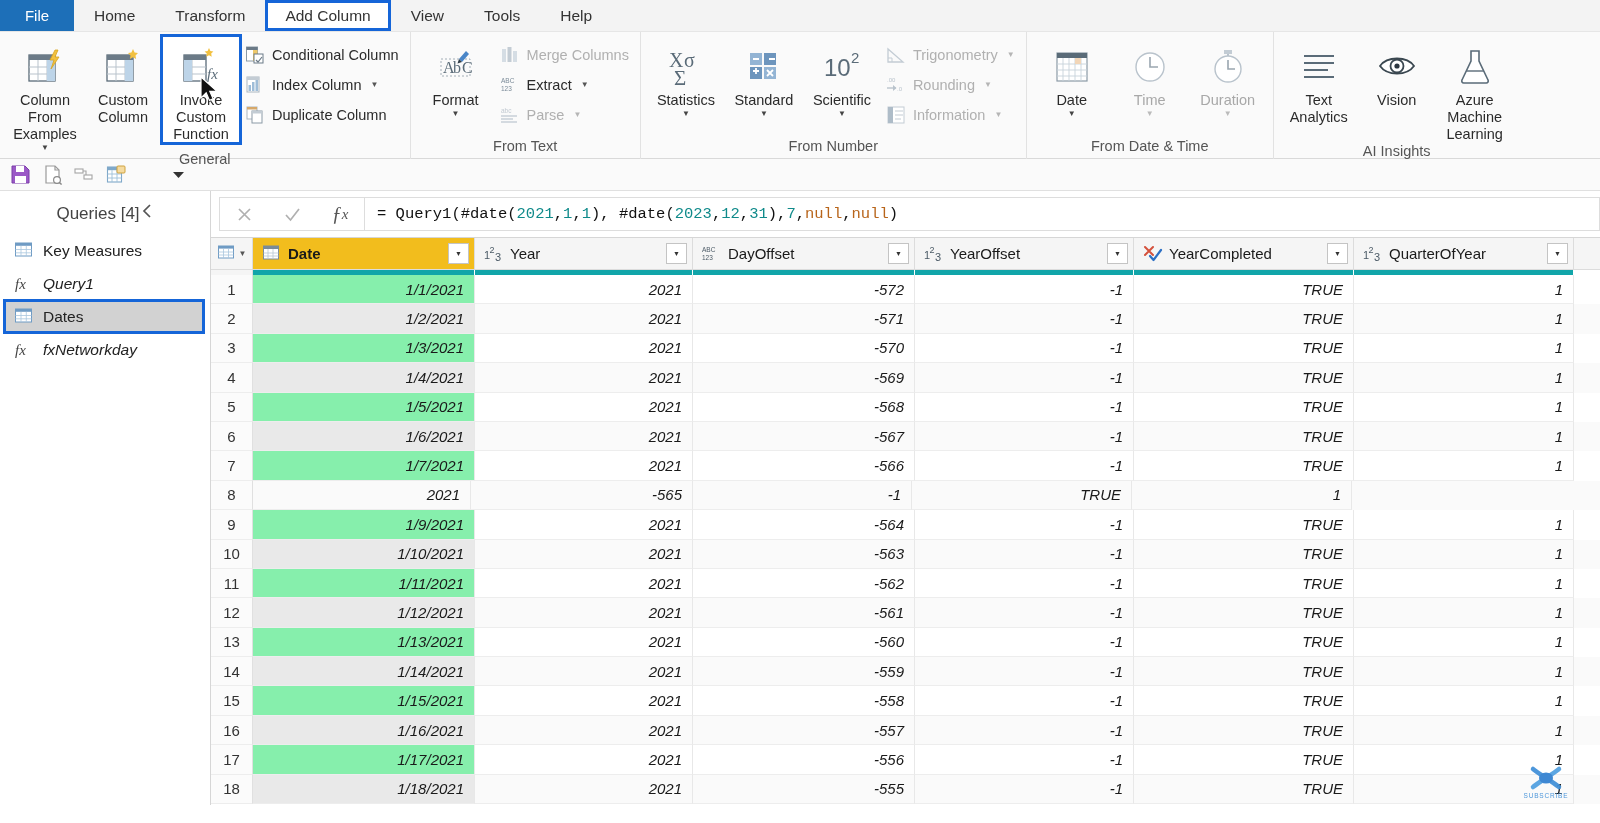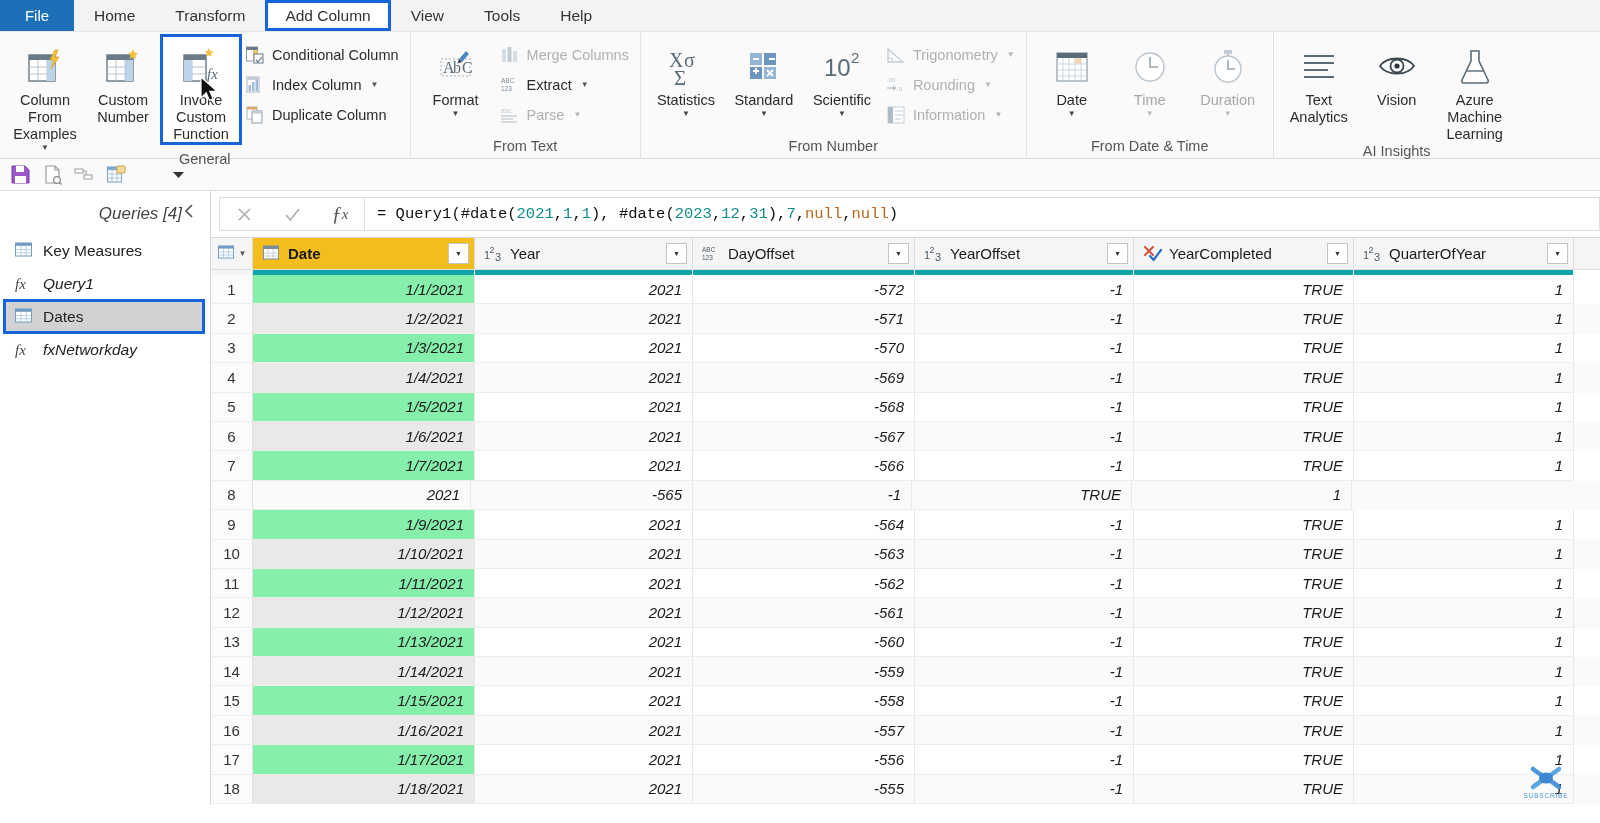--- a/index.html
+++ b/index.html
@@ -54,22 +54,22 @@
          padding-left: 6px; gap: 4px; border-bottom: 1px solid #e0e0e0; }
   .qat .qbtn { width: 28px; height: 26px; display: flex; align-items: center;
                justify-content: center; }
 
   
   .body { display: flex; height: 614px; }
 
   
   .qpane { width: 211px; background: #fff; border-right: 1px solid #d6d6d6;
            display: flex; flex-direction: column; flex: 0 0 211px; }
-  .qhead { display: flex; align-items: center; justify-content: flex-end;
-           padding: 12px 14px 10px 14px; font-style: italic; }
+  .qhead { display: flex; align-items: center; justify-content: center;
+           padding: 12px 14px 10px 14px; }
   .qhead-title { font-size: 17px; color: #444; }
   .qcollapse { font-size: 17px; color: #555; }
   .qitem { display: flex; align-items: center; gap: 10px; height: 33px;
            padding-left: 14px; font-size: 15.5px; color: #222; position: relative; }
   .qitem.selected { background: #d2d2d2; outline: 3px solid #1565d8; outline-offset: -2px;
                     margin: 0 6px 0 4px; padding-left: 10px; }
   .qitem.fn .qlbl { font-style: italic; }
   .qicon { width: 19px; height: 17px; flex: 0 0 19px; display: flex;
            align-items: center; justify-content: center; }
 
@@ -168,21 +168,21 @@
               <span style="display: inline-flex; align-items: center; justify-content: center;">
                 <svg width="42" height="42" viewBox="0 0 42 42">
                   <rect x="5" y="10" width="26" height="26" fill="#fff" stroke="#5a6b78" stroke-width="1.3"></rect>
            <rect x="5" y="10" width="26" height="5" fill="#6b7a87"></rect>
            <path d="M14 15v21M23 15v21M5 22h26M5 29h26" stroke="#b9c3cc" stroke-width="1"></path>
            <rect x="23" y="15" width="8" height="21" fill="#bdd4e8"></rect>
            <path d="M31 4l1.6 3.4 3.4.5-2.5 2.5.6 3.6-3.1-1.7-3.1 1.7.6-3.6-2.5-2.5 3.4-.5z" fill="#f2c141"></path>
                 </svg>
               </span>
             </div>
-            <div class="blbl">Custom Number</div>
+            <div class="blbl">Custom Column</div>
           </div>
           <div class="bigbtn boxed">
             <div class="bico">
               <span style="display: inline-flex; align-items: center; justify-content: center;">
                 <svg width="42" height="42" viewBox="0 0 42 42">
                   <rect x="4" y="10" width="22" height="26" fill="#fff" stroke="#5a6b78" stroke-width="1.3"></rect>
            <rect x="4" y="10" width="22" height="5" fill="#6b7a87"></rect>
            <path d="M12 15v21M4 22h22M4 29h22" stroke="#b9c3cc" stroke-width="1"></path>
            <rect x="4" y="15" width="8" height="21" fill="#bdd4e8"></rect>
            <path d="M29 3l1.4 3 3 .4-2.2 2.2.5 3.1-2.7-1.5-2.7 1.5.5-3.1-2.2-2.2 3-.4z" fill="#f2c141"></path>

